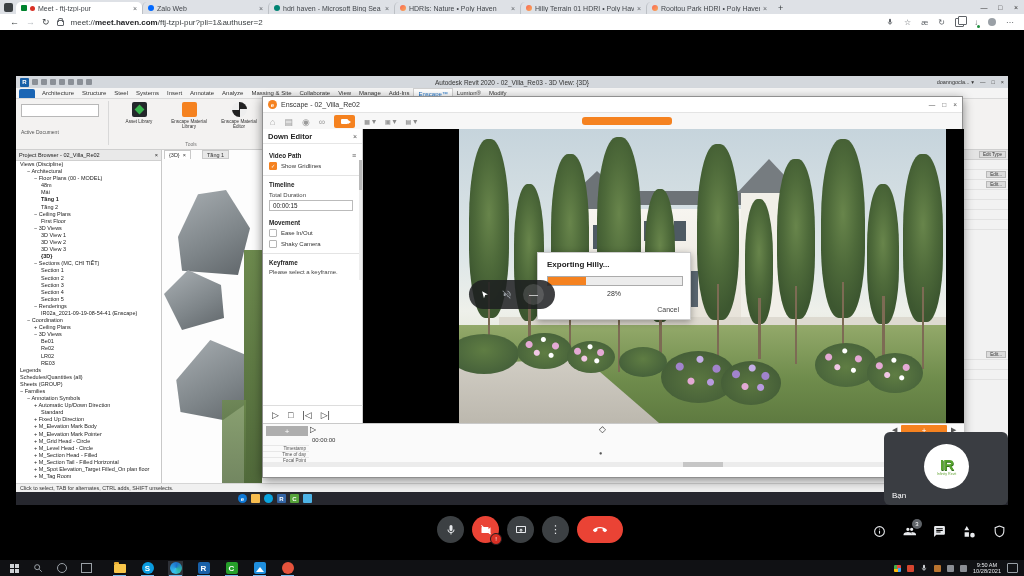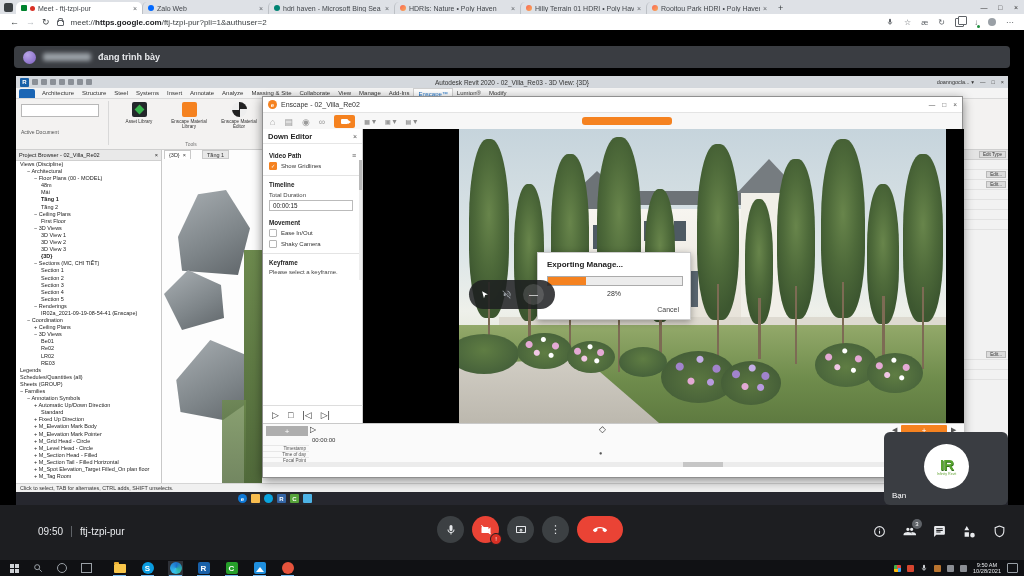--- a/index.html
+++ b/index.html
@@ -313,40 +313,35 @@
       <span>□</span>
       <span>×</span>
     </div>
   </div>
 
   <div id="addressbar" class="abs">
     <span class="nav-gl">←</span>
     <span class="nav-gl dis">→</span>
     <span class="nav-gl">↻</span>
     <span class="lock"></span>
-    <span class="url"><span>meet://</span><span class="host">https.google.com</span><span>/ftj-tzpi-pur?pli=1&amp;authuser=2</span></span>
+    <span class="url"><span>meet://</span><span class="host">meet.haven.com</span><span>/ftj-tzpi-pur?pli=1&amp;authuser=2</span></span>
     <span class="bar-ic">
       <svg viewBox="0 0 24 24" width="8" height="8" fill="#5f6368">
           <path d="M12 14a3 3 0 0 0 3-3V5a3 3 0 0 0-6 0v6a3 3 0 0 0 3 3zm5-3a5 5 0 0 1-10 0H5a7 7 0 0 0 6 6.9V21h2v-3.1A7 7 0 0 0 19 11h-2z"></path>
         </svg>
       <span>☆</span>
       <span>æ</span>
       <span>↻</span>
       <span class="coll-ic"></span>
       <span class="dl-wrap"><span>↓</span><span class="dl-dot"></span></span>
       <span class="avatar-s"></span>
       <span>⋯</span>
     </span>
   </div>
 
-  <div id="presenting" class="abs">
-    <span class="p-avatar"></span>
-    <span class="p-blur"></span>
-    <span class="p-text">đang trình bày</span>
-  </div>
 
   <div id="shared" class="abs">
 
     <div class="rv-titlebar abs">
       <span class="rv-logo">R</span>
       <span class="qat"></span>
       <span class="qat"></span>
       <span class="qat"></span>
       <span class="qat"></span>
       <span class="qat"></span>
@@ -659,21 +654,21 @@
           </svg>
         <svg viewBox="0 0 24 24" width="11" height="11" fill="#9aa0a6">
             <path d="M3 4.3 4.3 3 21 19.7 19.7 21l-4.2-4.2c-.5.3-1 .5-1.5.7v-2.1l.2-.1L10 11.4V15H6V9h2.6L3 4.3zM14 3.2v2.1c2.9.9 5 3.6 5 6.7 0 .9-.2 1.8-.5 2.6l1.5 1.5c.6-1.2 1-2.6 1-4.1 0-4.1-2.9-7.6-7-8.8zM16.5 12c0-1.8-1-3.3-2.5-4v2.2l2.5 2.5v-.7z"></path>
           </svg>
         <span class="pill-min">
             <span>—</span>
           </span>
       </div>
 
       <div id="expdlg" class="abs">
-        <div class="ed-title">Exporting Manage...</div>
+        <div class="ed-title">Exporting Hilly...</div>
         <div class="ed-track">
           <div class="ed-fill" style="width:28%"></div>
         </div>
         <div class="ed-pct">28%</div>
         <div class="ed-cancel">Cancel</div>
       </div>
 
       <div id="tl" class="abs">
         <div class="tl-plus">+</div>
         <div class="tl-marker">▷</div>
@@ -715,27 +710,20 @@
   </div>
 
   <div id="selfview" class="abs">
     <div class="sv-circle">
       <div class="sv-ir">IR</div>
       <div class="sv-sub">Infinity Revit</div>
     </div>
     <div class="sv-label">Bạn</div>
   </div>
 
-  <div id="meetbar" class="abs">
-    <div class="mb-left">
-      <span>09:50</span>
-      <span class="mb-div"></span>
-      <span>ftj-tzpi-pur</span>
-    </div>
-  </div>
   <div class="mb-center abs">
     <div class="mbtn">
       <svg viewBox="0 0 24 24" width="12" height="12" fill="#e8eaed">
           <path d="M12 14a3 3 0 0 0 3-3V5a3 3 0 0 0-6 0v6a3 3 0 0 0 3 3zm5-3a5 5 0 0 1-10 0H5a7 7 0 0 0 6 6.9V21h2v-3.1A7 7 0 0 0 19 11h-2z"></path>
         </svg>
     </div>
     <div class="mbtn red">
       <svg viewBox="0 0 24 24" width="12" height="12" fill="#fff">
           <path d="M17 10.5V7a1 1 0 0 0-1-1H6.8l10.2 10.2v-1.7l4 4V6.5l-4 4zM3.3 2 2 3.3 4.7 6H4a1 1 0 0 0-1 1v10a1 1 0 0 0 1 1h12c.2 0 .4-.1.6-.2L20.7 21 22 19.7 3.3 2z"></path>
         </svg>

